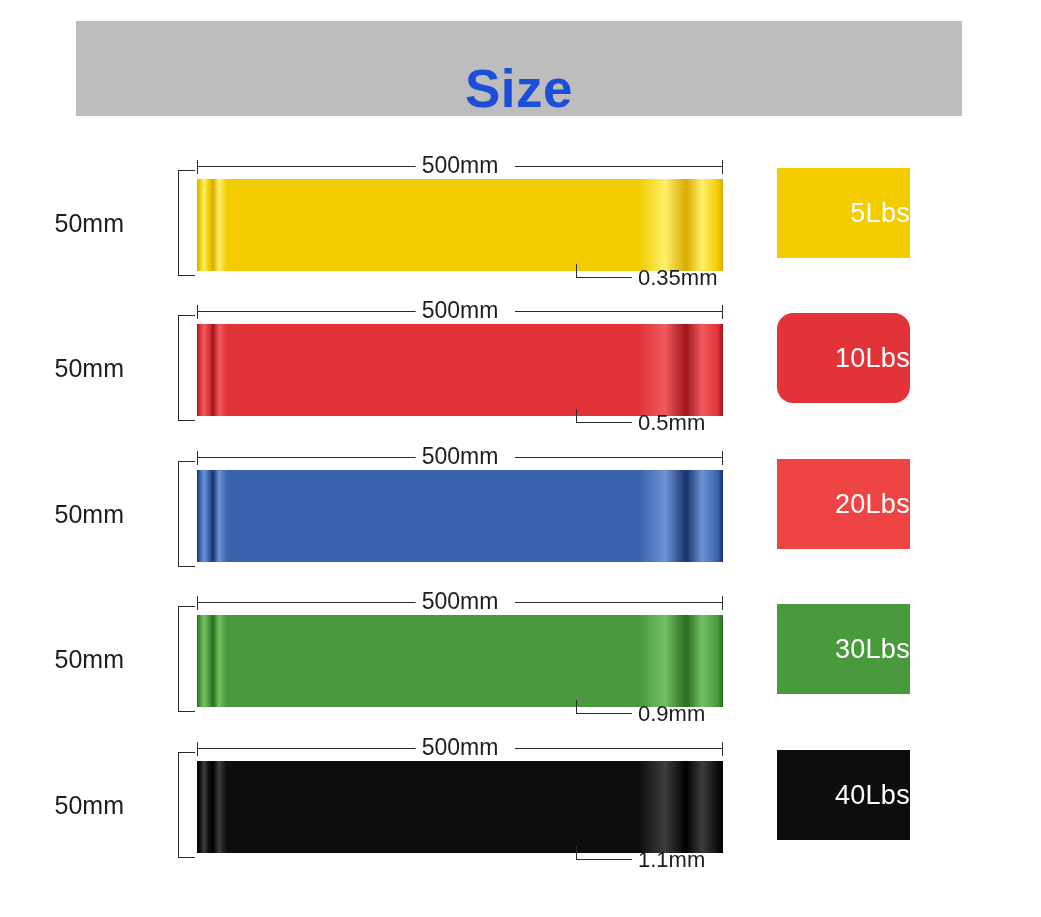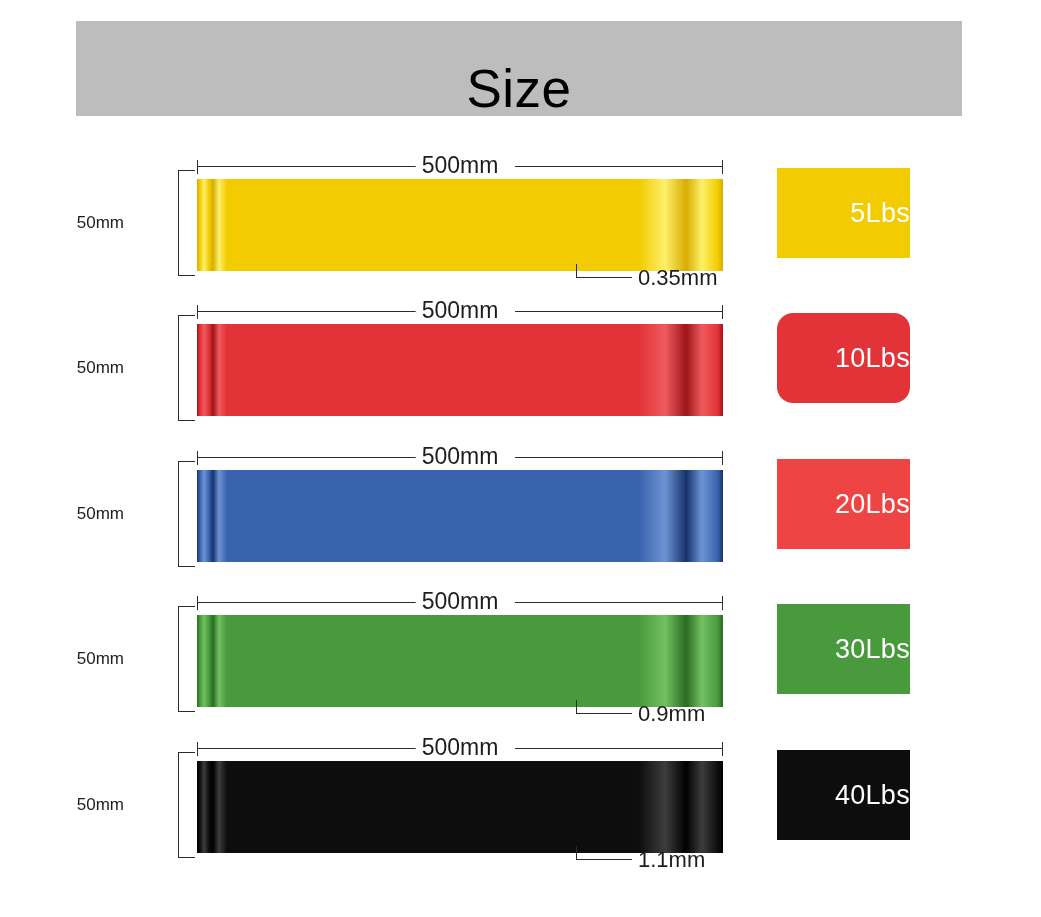--- a/index.html
+++ b/index.html
@@ -21,23 +21,23 @@
     left: 76px;
     top: 21px;
     width: 886px;
     height: 95px;
     background: #bdbdbd;
     display: flex;
     align-items: center;
     justify-content: center;
   }
   #header-title {
-    color: #000000;
+    color: #1d4ed8;
     font-size: 53px;
-    font-weight: 400;
+    font-weight: 700;
     letter-spacing: 0.5px;
     line-height: 1;
     margin-top: 40px;
   }
 
   
   #rows {
     position: absolute;
     left: 0;
     top: 0;
@@ -83,21 +83,21 @@
     bottom: 16px;
     width: 0;
     border-left: 1.6px solid #2b2b2b;
   }
   .height-label {
     position: absolute;
     right: 70px;
     top: 50%;
     transform: translateY(-50%);
     white-space: nowrap;
-    font-size: 17px;
+    font-size: 25px;
     color: #1d1d1d;
     text-align: right;
   }
 
   
   .width-dim {
     position: absolute;
     left: 197px;
     top: 4px;
     width: 526px;
@@ -242,20 +242,25 @@
 
     <div class="height-bracket">
       <div class="bracket-corner top"></div>
       <div class="bracket-stem"></div>
       <div class="bracket-corner bottom"></div>
       <div class="height-label">50mm</div>
     </div>
 
     <div class="band" style="background: linear-gradient(to right, rgb(158, 20, 24) 0px, rgb(226, 51, 56) 3px, rgb(239, 90, 94) 7px, rgb(226, 51, 56) 12px, rgb(158, 20, 24) 16px, rgb(239, 90, 94) 22px, rgb(226, 51, 56) 30px, rgb(226, 51, 56) 84%, rgb(239, 90, 94) 89%, rgb(158, 20, 24) 93%, rgb(239, 90, 94) 96%, rgb(226, 51, 56) 99%, rgb(158, 20, 24) 100%);"></div>
 
+    <div class="thickness-callout">
+      <div class="callout-tick"></div>
+      <div class="callout-line"></div>
+      <div class="thickness-label">0.5mm</div>
+    </div>
 
     <div class="swatch" style="background: rgb(226, 51, 56); border-radius: 16px;">
       <span class="swatch-label">10Lbs</span>
     </div>
   </div>
     <div class="band-row" style="top: 443px;">
     <div class="width-dim">
       <div class="width-tick left"></div>
       <div class="width-tick right"></div>
       <div class="width-line seg-left"></div>

